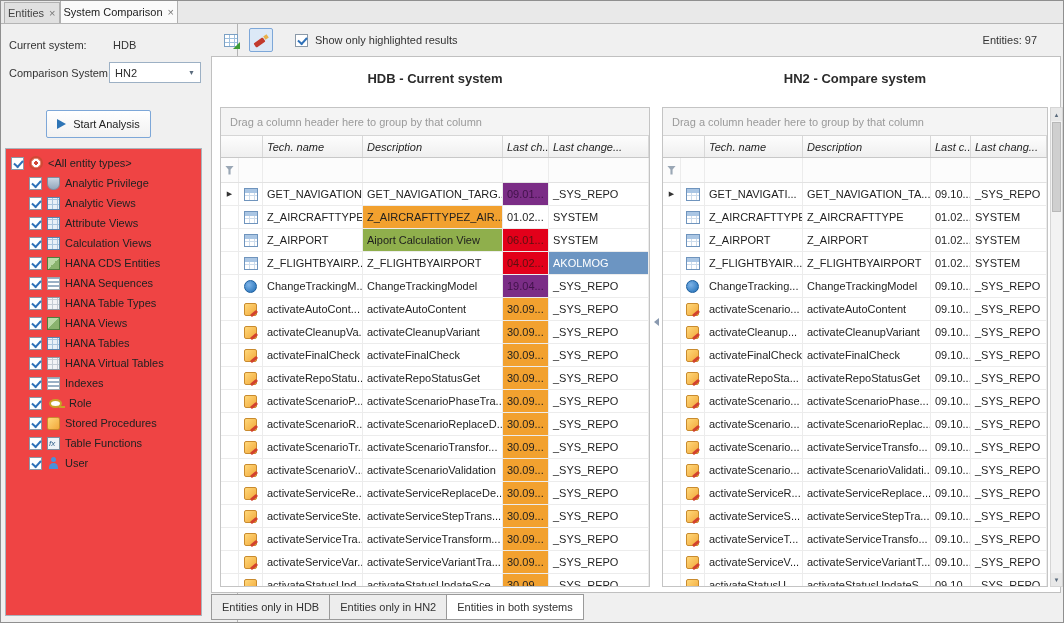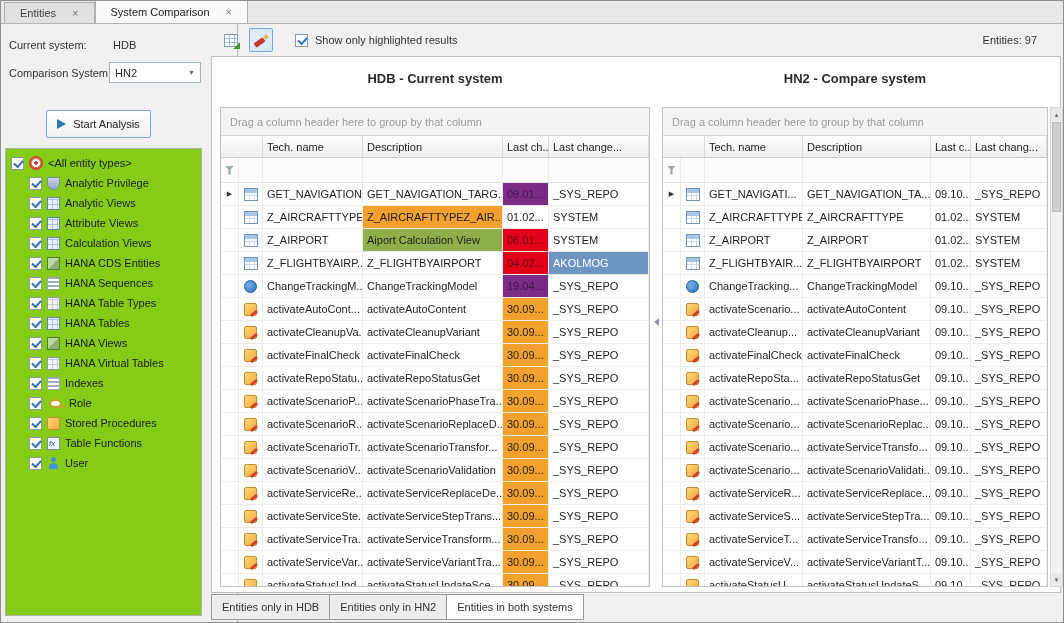--- a/index.html
+++ b/index.html
@@ -2,36 +2,36 @@
 <html style="--hl-orange: #F2A12F; --hl-green: #8FAF4C; --hl-red: #E2001A; --hl-purple: #7B2D86; --hl-blue: #6C95C2;"><head>
 <meta charset="utf-8">
 <style>
   * { box-sizing: border-box; margin: 0; padding: 0; }
   html,body { background:#d8d8d8; }
   body { font-family:"Liberation Sans", sans-serif; font-size:11px; color:#2b2b2b; }
   .app { position:relative; width:1064px; height:623px; background:#f0f0f0; border:1px solid #8f8f8f; overflow:hidden; }
 
   
   .toptabs { position:absolute; left:0; top:0; right:0; height:23px; background:#e9e9e9; border-bottom:1px solid #b4b4b4; display:flex; align-items:flex-end; padding-left:3px; }
-  .ttab { display:flex; align-items:center; gap:16px; height:21px; padding:0 15px; border:1px solid #b0b0b0; border-bottom:none; background:#e0e0e0; color:#444; cursor:default; }
+  .ttab { display:flex; align-items:center; gap:5px; height:21px; padding:0 3px; border:1px solid #b0b0b0; border-bottom:none; background:#e0e0e0; color:#444; cursor:default; }
   .ttab.active { background:#fafafa; color:#222; height:23px; }
   .tclose { color:#777; font-size:11px; line-height:1; }
 
   
   .sidebar { position:absolute; left:0; top:23px; width:237px; bottom:0; background:#f0f0f0; border-right:1px solid #b4b4b4; }
   .slabel { position:absolute; color:#333; }
   .svalue { position:absolute; color:#333; }
   .lab-cur { left:8px; top:15px; }
   .val-cur { left:112px; top:15px; }
   .lab-cmp { left:8px; top:43px; }
   .dropdown { position:absolute; left:108px; top:38px; width:92px; height:21px; background:#fff; border:1px solid #9cb0c4; display:flex; align-items:center; justify-content:space-between; padding:0 5px; }
   .ddarrow { font-size:7px; color:#5a6b7d; }
   .startbtn { position:absolute; left:45px; top:86px; width:105px; height:28px; border:1px solid #7da7d8; border-radius:2px; background:linear-gradient(#ffffff,#f1f1f1); display:flex; align-items:center; justify-content:center; gap:7px; font-family:"Liberation Sans",sans-serif; font-size:11px; color:#222; cursor:default; }
   .playicon { width:0; height:0; border-left:9px solid #2e75b6; border-top:5px solid transparent; border-bottom:5px solid transparent; }
-  .treebox { position:absolute; left:4px; top:124px; width:197px; bottom:6px; background:#84cc16; border:1px solid #aab4bc; padding:4px 3px; overflow:hidden; }
+  .treebox { position:absolute; left:4px; top:124px; width:197px; bottom:6px; background:#ef4444; border:1px solid #aab4bc; padding:4px 3px; overflow:hidden; }
   .tree-root, .tree-item { display:flex; align-items:center; gap:5px; height:20px; padding-left:2px; white-space:nowrap; }
   .tree-item { margin-left:18px; }
   .tilabel { color:#222; }
 
   
   .cb { width:13px; height:13px; flex:0 0 13px; border:1px solid #8a99a8; background:#fff; position:relative; display:inline-block; }
   .cb.checked::after { content:""; position:absolute; left:2px; top:2px; width:7px; height:4px; border-left:2px solid #2f71b8; border-bottom:2px solid #2f71b8; transform:rotate(-48deg); }
 
   
   .target { width:14px; height:14px; flex:0 0 14px; border-radius:50%; border:2px solid #d14836; background:radial-gradient(circle,#d14836 0 2px,#fff 2px 4px,#e8927c 4px); }
@@ -65,21 +65,21 @@
   .content { position:absolute; left:210px; top:55px; width:850px; height:537px; background:#fff; border:1px solid #c0c0c0; }
   .ptitle { position:absolute; top:14px; font-size:13px; font-weight:bold; color:#2b2b2b; text-align:center; }
   .ptitle.left { left:8px; width:430px; }
   .ptitle.right { left:450px; width:386px; }
 
   .grid { position:absolute; top:50px; height:480px; background:#fff; border:1px solid #c4c4c4; overflow:hidden; display:flex; flex-direction:column; }
   .grid.left { left:8px; width:430px; }
   .grid.right { left:450px; width:386px; }
 
   .hint { flex:0 0 28px; background:#f4f4f4; border-bottom:1px solid #d6d6d6; color:#9a9a9a; display:flex; align-items:center; padding-left:9px; }
-  .hdr { flex:0 0 22px; display:flex; background:linear-gradient(#fdfdfd,#efefef); border-bottom:1px solid #c8c8c8; color:#8a8a8a; }
+  .hdr { flex:0 0 22px; display:flex; background:linear-gradient(#fdfdfd,#efefef); border-bottom:1px solid #c8c8c8; color:#8a8a8a;font-style:italic; }
   .hdr .cell { border-right:1px solid #d8d8d8; }
   .frow { flex:0 0 25px; display:flex; background:#fcfcfc; border-bottom:1px solid #e2e2e2; }
   .gbody { flex:1; overflow:hidden; }
   .grow { display:flex; height:23px; border-bottom:1px solid #ececec; background:#fff; }
   .cell { display:flex; align-items:center; padding:0 4px; white-space:nowrap; overflow:hidden; border-right:1px solid #ececec; color:#1e1e1e; }
   .c-ind { flex:0 0 18px; justify-content:center; padding:0; }
   .c-icon { flex:0 0 24px; justify-content:center; padding:0; }
   .c-hblank { flex:0 0 42px; }
   .c-owner { flex:1; }
   .grid.left .c-tech { flex:0 0 100px; }
@@ -183,27 +183,27 @@
             <span class="ti seq"></span>
             <span class="tilabel">HANA Sequences</span>
           </div>
           <div class="tree-item">
             <span class="cb checked"></span>
             <span class="ti gridg"></span>
             <span class="tilabel">HANA Table Types</span>
           </div>
           <div class="tree-item">
             <span class="cb checked"></span>
+            <span class="ti cube"></span>
+            <span class="tilabel">HANA Views</span>
+          </div>
+          <div class="tree-item">
+            <span class="cb checked"></span>
             <span class="ti gridb"></span>
             <span class="tilabel">HANA Tables</span>
-          </div>
-          <div class="tree-item">
-            <span class="cb checked"></span>
-            <span class="ti cube"></span>
-            <span class="tilabel">HANA Views</span>
           </div>
           <div class="tree-item">
             <span class="cb checked"></span>
             <span class="ti gridg"></span>
             <span class="tilabel">HANA Virtual Tables</span>
           </div>
           <div class="tree-item">
             <span class="cb checked"></span>
             <span class="ti seq"></span>
             <span class="tilabel">Indexes</span>

